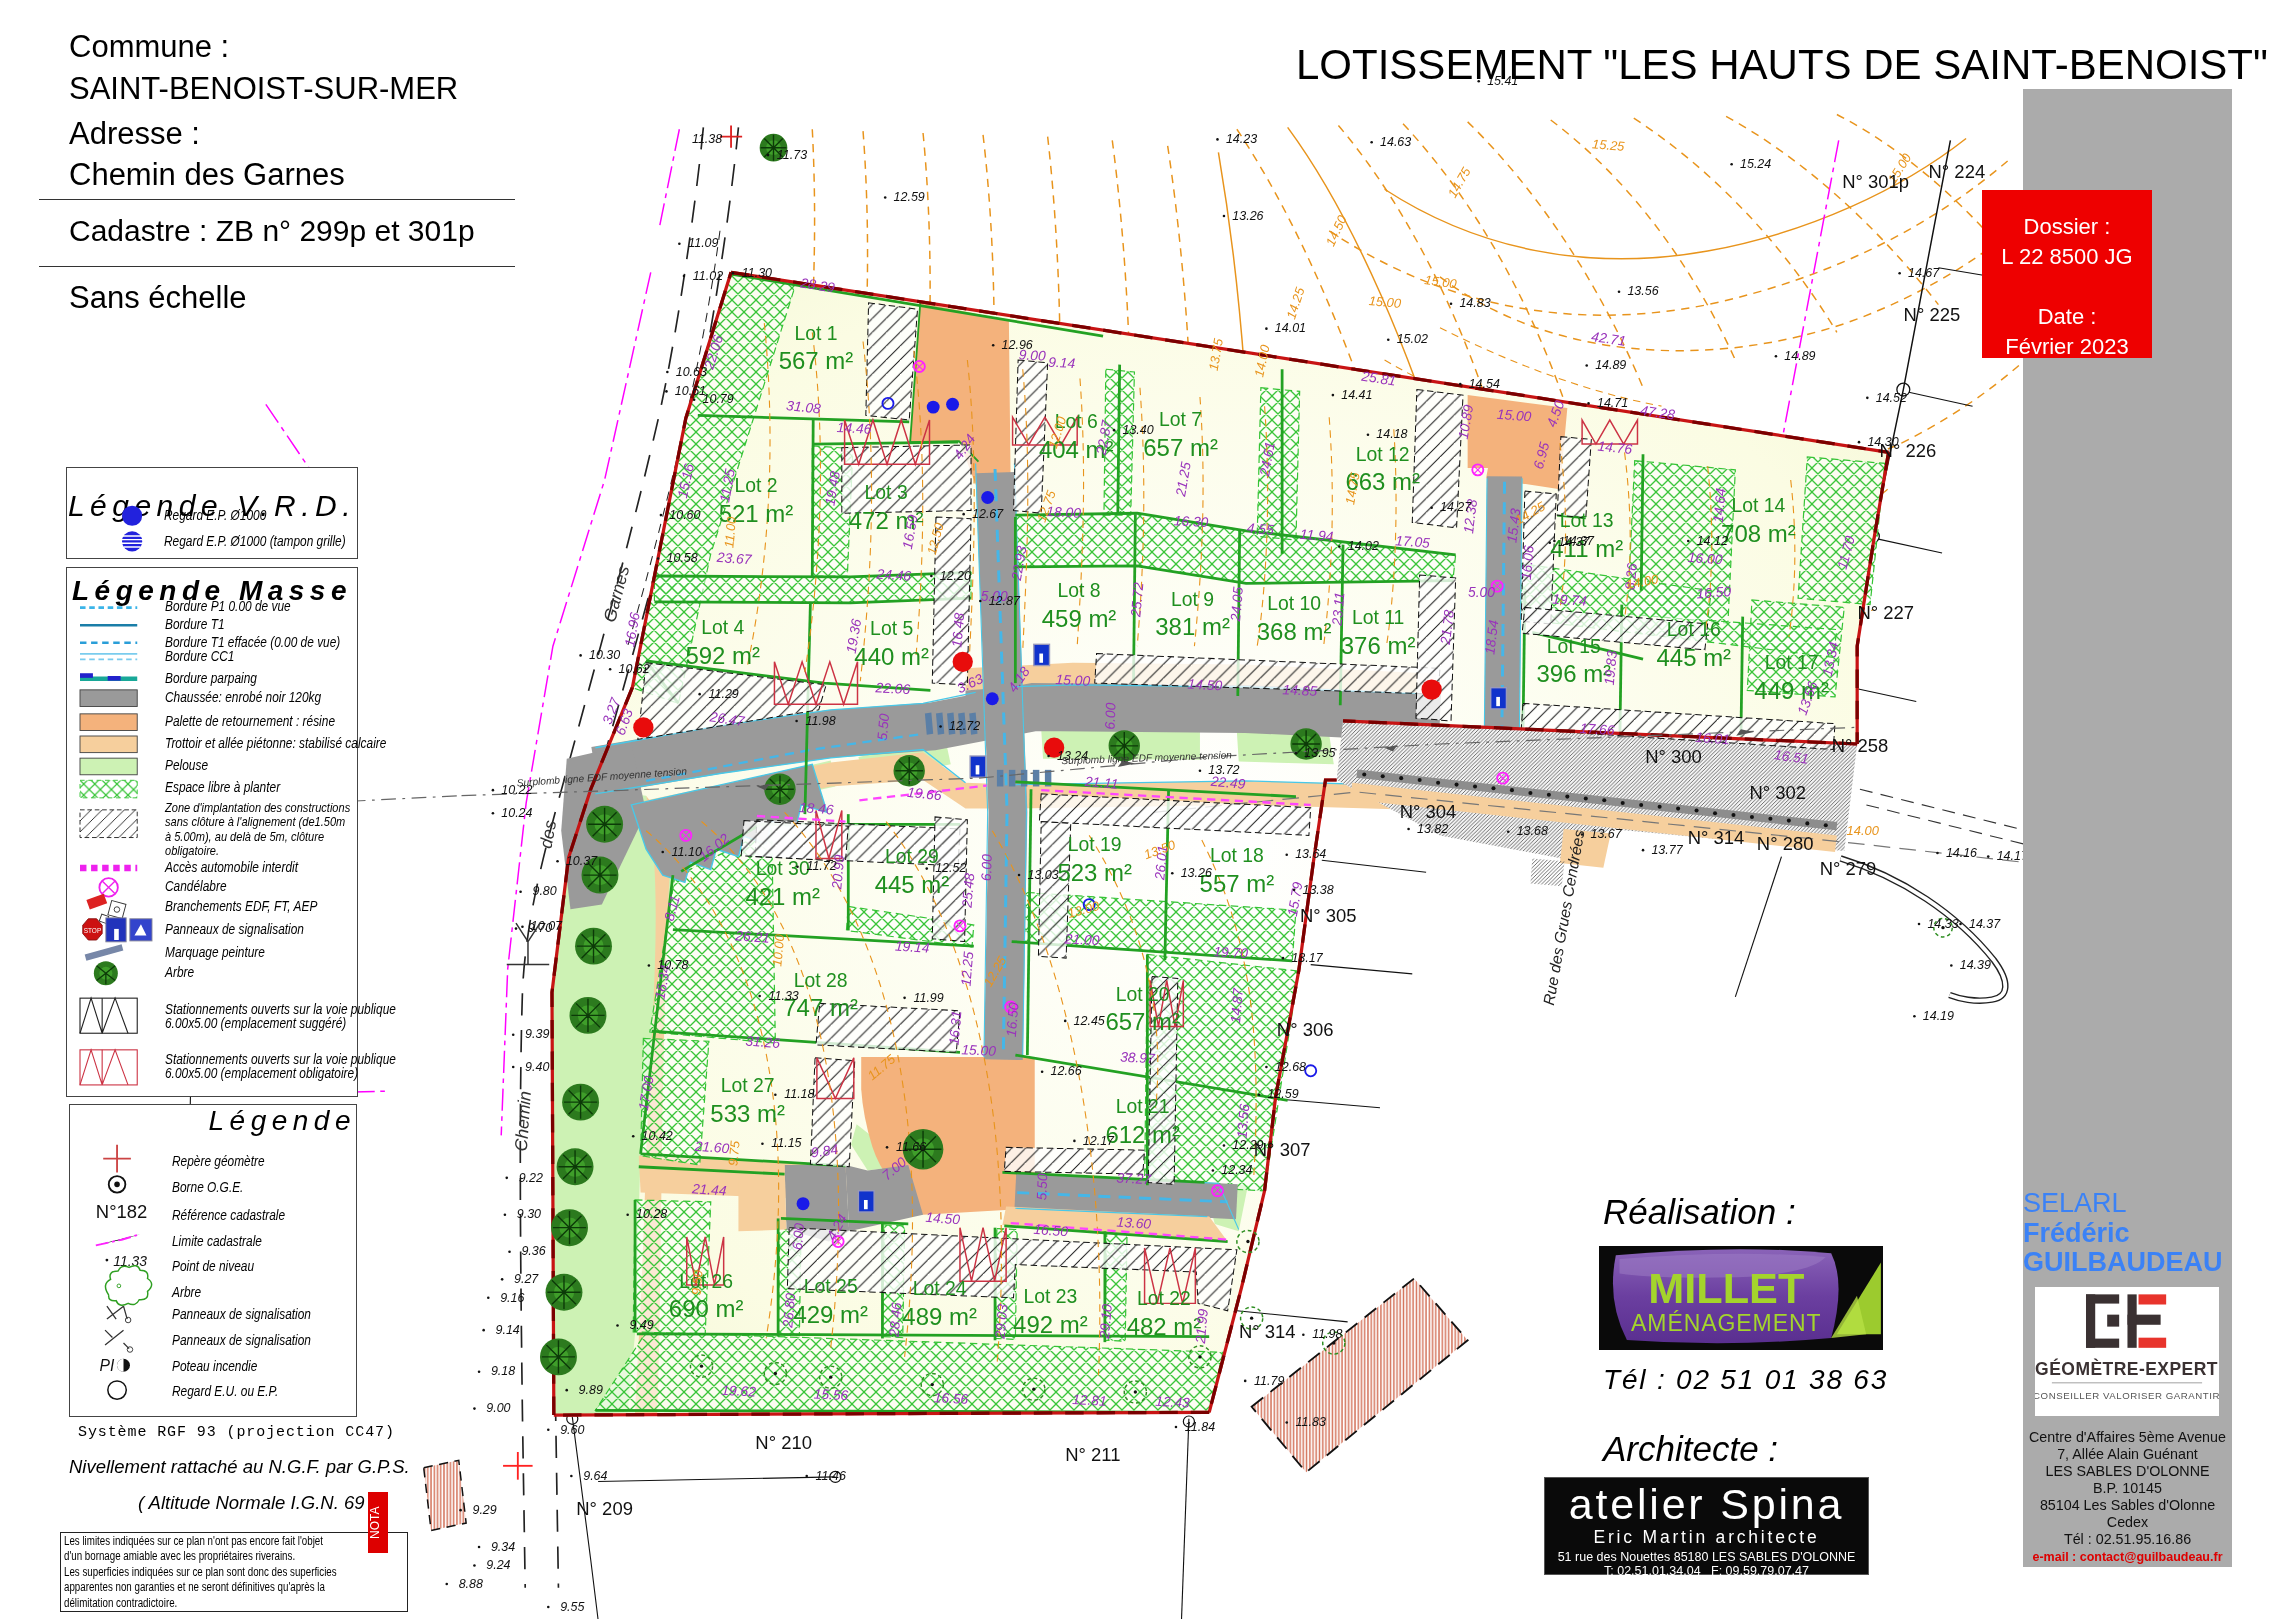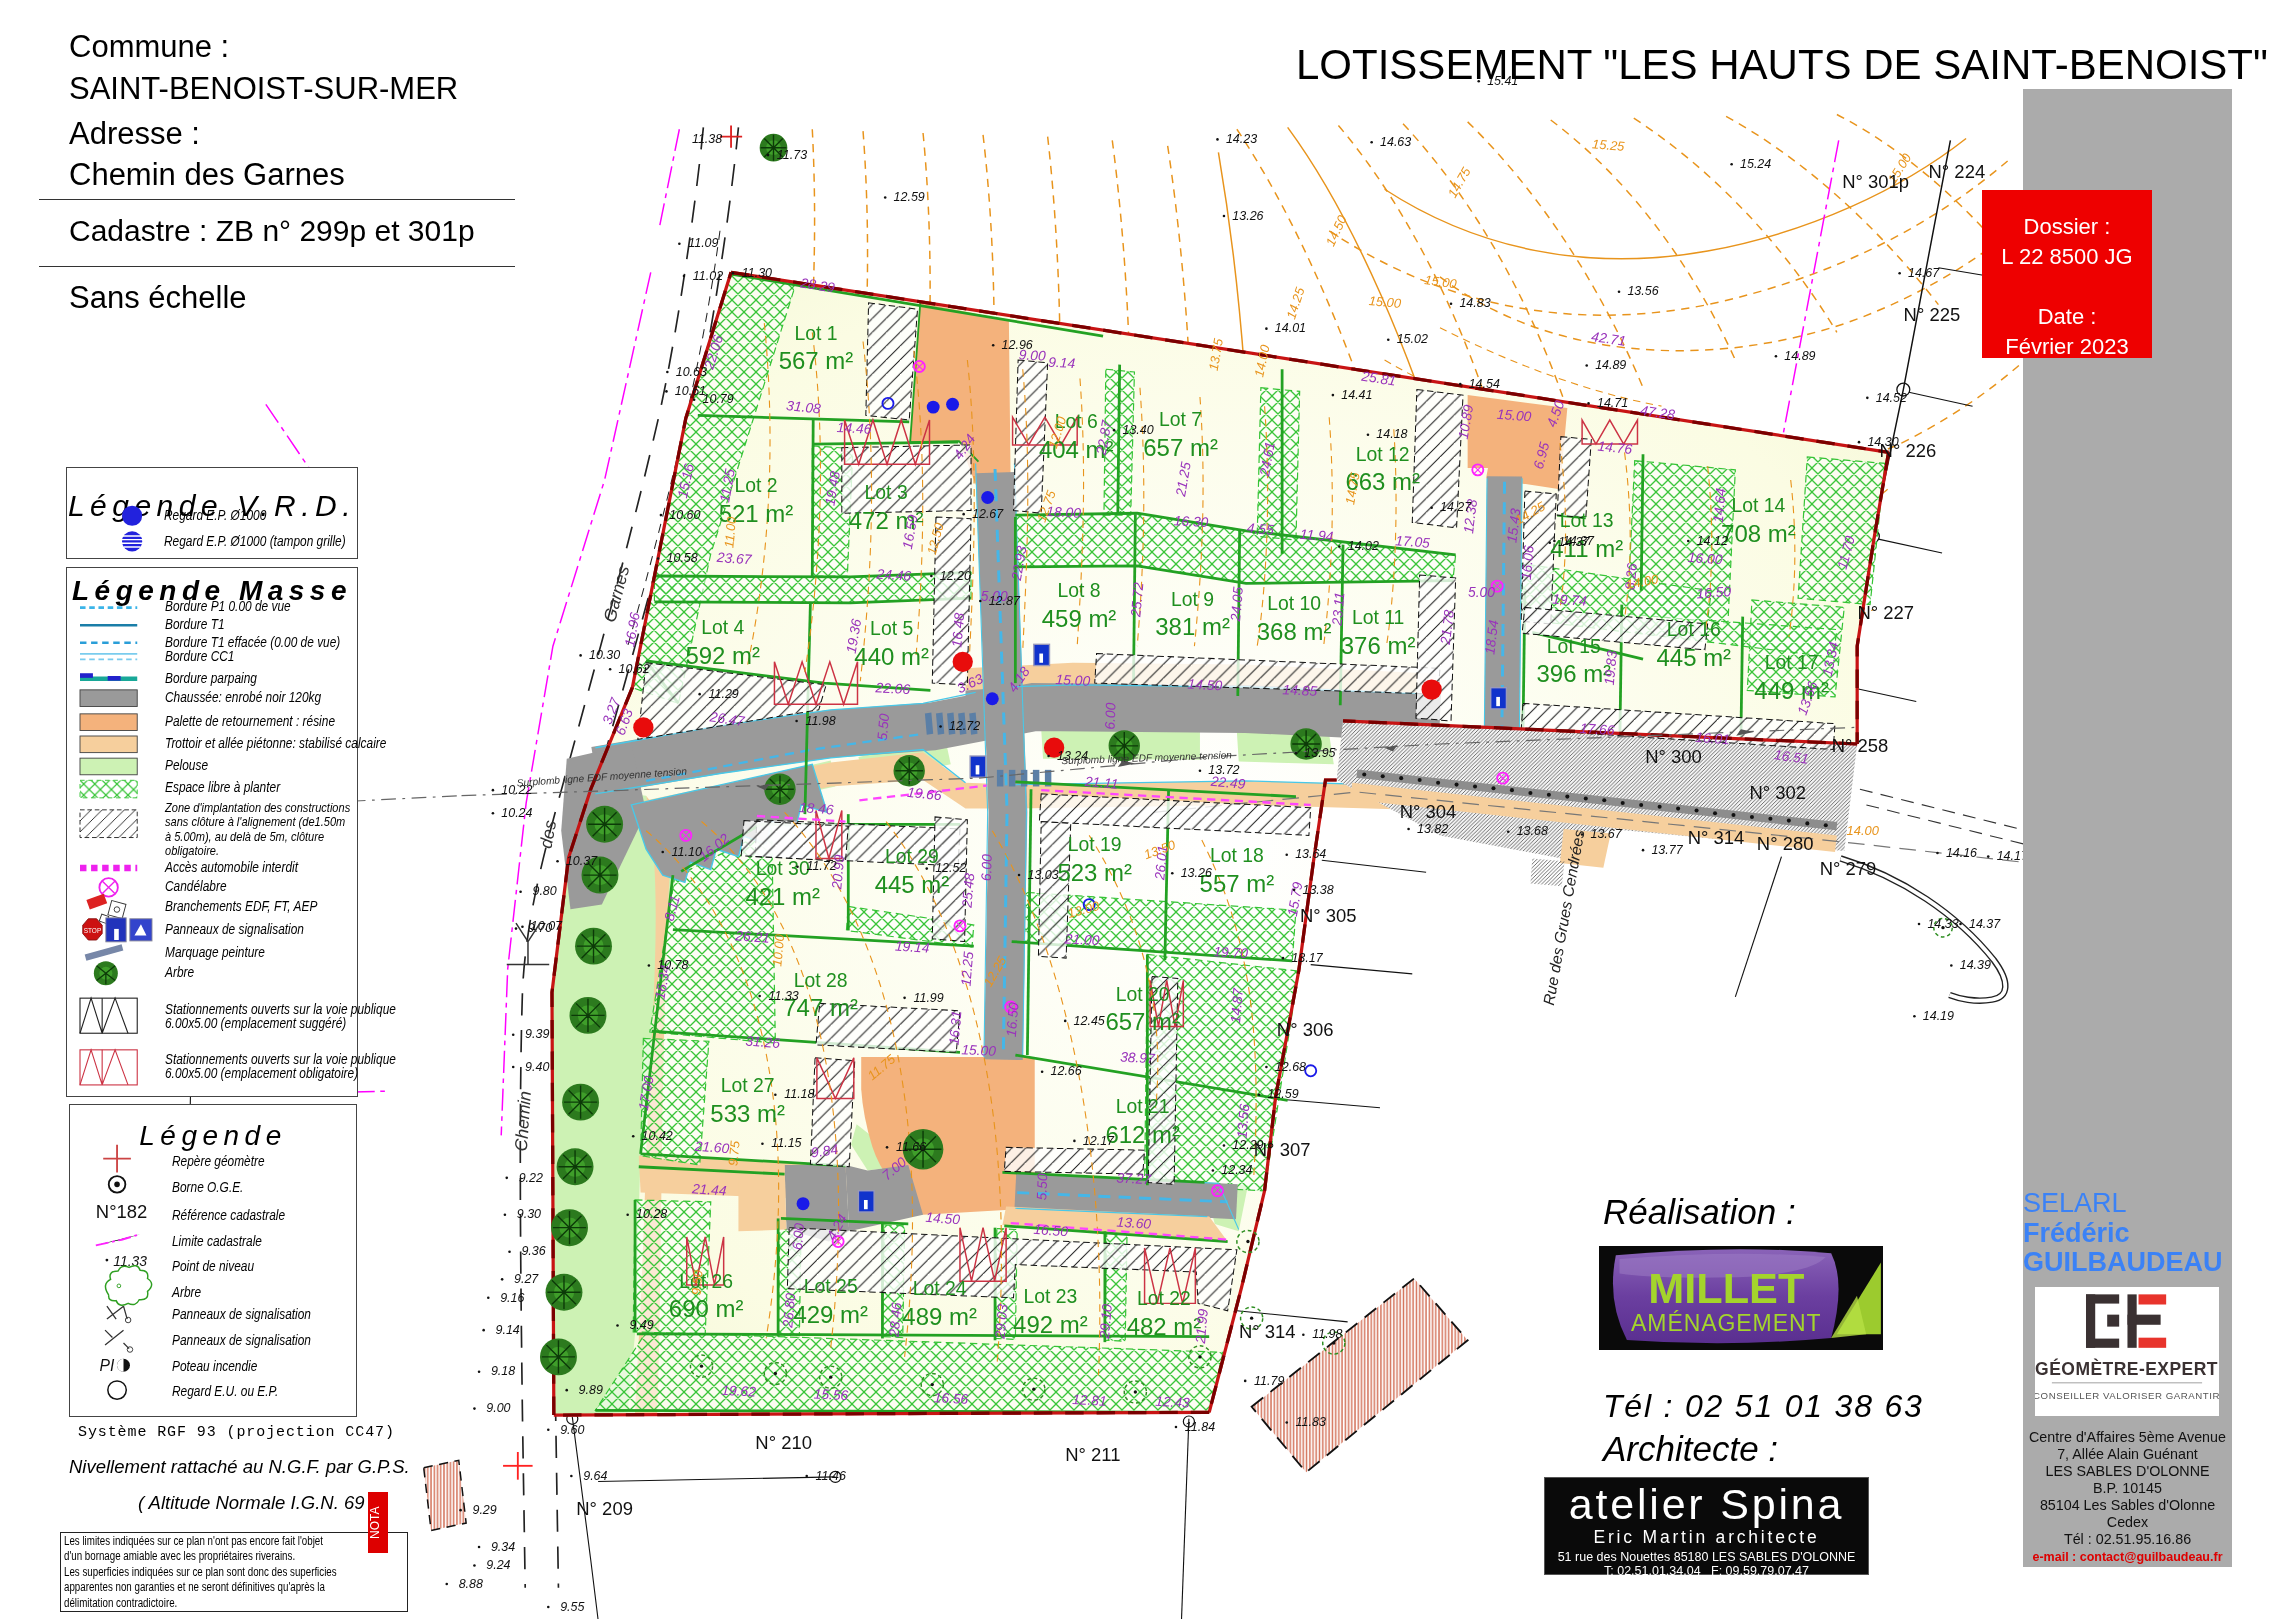--- a/index.html
+++ b/index.html
@@ -1038,21 +1038,21 @@
  <pattern id="gx2" width="12" height="12" patternUnits="userSpaceOnUse">
             <path d="M0,12 L12,0 M0,0 L12,12" stroke="#35c335" stroke-width="1.3"></path>
           </pattern>
  <pattern id="zh2" width="12" height="12" patternUnits="userSpaceOnUse">
             <path d="M-3,15 L15,-3 M0,12 L12,0 M9,15 L15,9" stroke="#222" stroke-width="1"></path>
           </pattern>
  </defs>
 </svg>
     </div>
 <div class="legbox" style="left:69px;top:1104px;width:286px;height:311px;">
-      <div class="ltitle" style="margin-top:15px;">Légende</div>
+      <div class="ltitle" style="margin-top:0;text-align:right;">Légende</div>
       <div class="litem" style="left:102px;top:48px;">Repère géomètre</div>
       <div class="litem" style="left:102px;top:74px;">Borne O.G.E.</div>
       <div class="litem" style="left:102px;top:102px;">Référence cadastrale</div>
       <div class="litem" style="left:102px;top:128px;">Limite cadastrale</div>
       <div class="litem" style="left:102px;top:153px;">Point de niveau</div>
       <div class="litem" style="left:102px;top:179px;">Arbre</div>
       <div class="litem" style="left:102px;top:201px;">Panneaux de signalisation</div>
       <div class="litem" style="left:102px;top:227px;">Panneaux de signalisation</div>
       <div class="litem" style="left:102px;top:253px;">Poteau incendie</div>
       <div class="litem" style="left:102px;top:278px;">Regard E.U. ou E.P.</div>
@@ -1119,21 +1119,21 @@
           <stop offset="1" stop-color="#5a2f90"></stop>
         </linearGradient>
       </defs>
  <path d="M18,10 Q150,-2 252,8 Q268,40 252,100 Q140,110 30,102 Q8,60 18,10 Z" fill="url(#pg)"></path>
  <path d="M22,14 Q150,4 246,12 Q230,30 150,34 Q60,36 22,30 Z" fill="#9d7cc4" opacity="0.55"></path>
  <polygon points="258,96 306,18 306,96" fill="#9ccb2e"></polygon>
  <polygon points="252,100 280,54 290,96" fill="#b6e044" opacity="0.8"></polygon>
  <text x="138" y="62" font-size="47" font-weight="bold" fill="#a4d42c" text-anchor="middle" font-family="Liberation Sans">MILLET</text>
  <text x="138" y="92" font-size="25" fill="#a4d42c" text-anchor="middle" font-family="Liberation Sans" letter-spacing="1">AMÉNAGEMENT</text>
 </svg>
-<div class="abs it" style="left:1603px;top:1364px;font-size:32px;letter-spacing:1.8px;margin-top:24px;">Tél  :  02  51  01  38  63</div>
+<div class="abs it" style="left:1603px;top:1364px;font-size:28px;letter-spacing:1.8px;">Tél  :  02  51  01  38  63</div>
 <div class="abs it" style="left:1603px;top:1429px;font-size:35px;">Architecte  :</div>
 <div class="abs" style="left:1544px;top:1477px;width:323px;height:96px;background:#0a0a0a;border:1.8px solid #555;color:#fff;text-align:center;">
  <div style="font-size:43px;letter-spacing:2.8px;margin-top:1.8px;">atelier Spina</div>
  <div style="font-size:17.5px;letter-spacing:2.8px;margin-top:-1.8px;">Eric Martin architecte</div>
  <div style="font-size:12.5px;margin-top:1.8px;">51 rue des Nouettes 85180 LES SABLES D'OLONNE</div>
  <div style="font-size:12.5px;">T: 02.51.01.34.04&nbsp;&nbsp;&nbsp;F: 09.59.79.07.47</div>
  <div style="font-size:12.5px;">hello@atelierspina.fr&nbsp;&nbsp;&nbsp;&nbsp;&nbsp;&nbsp;www.atelierspina.fr</div>
 </div>
 </div>
 

